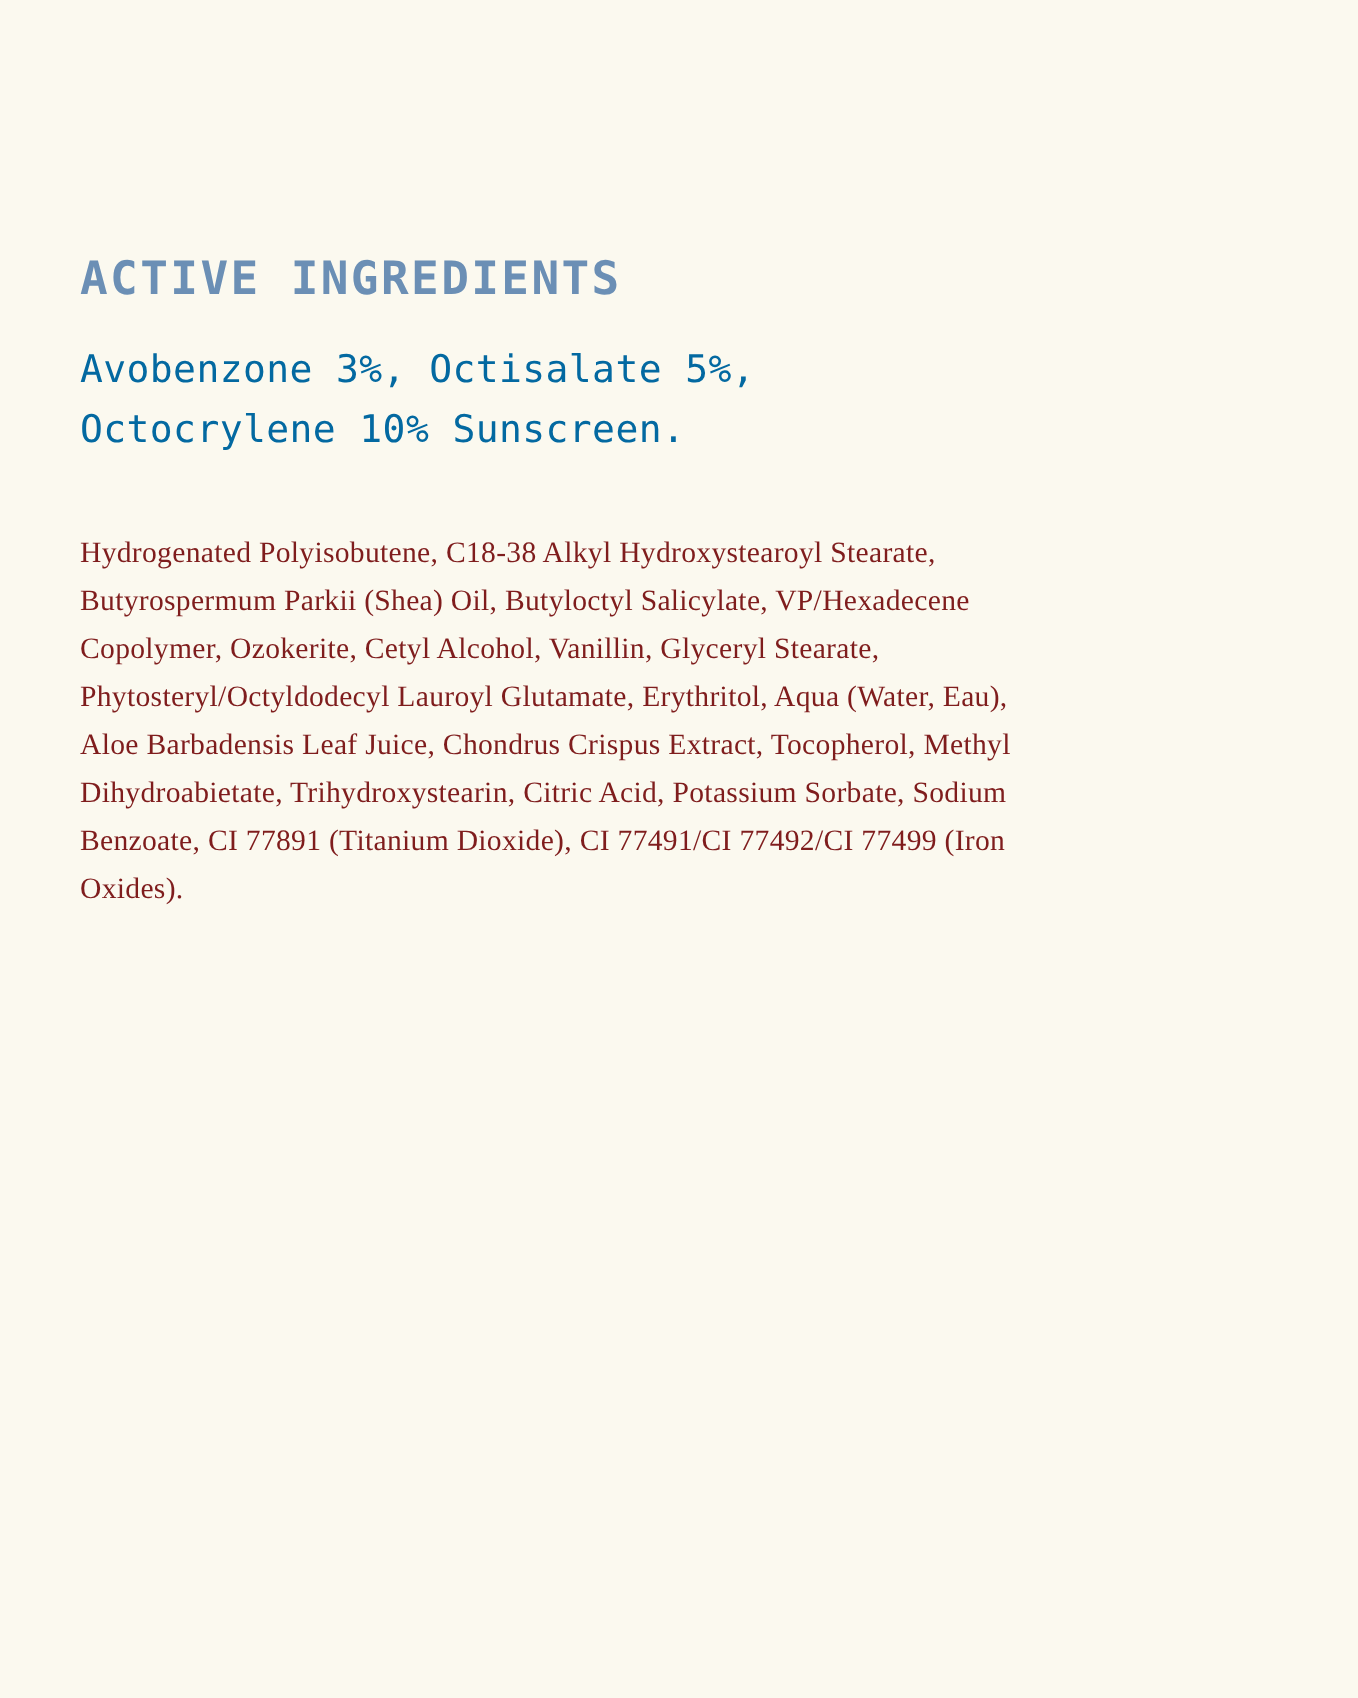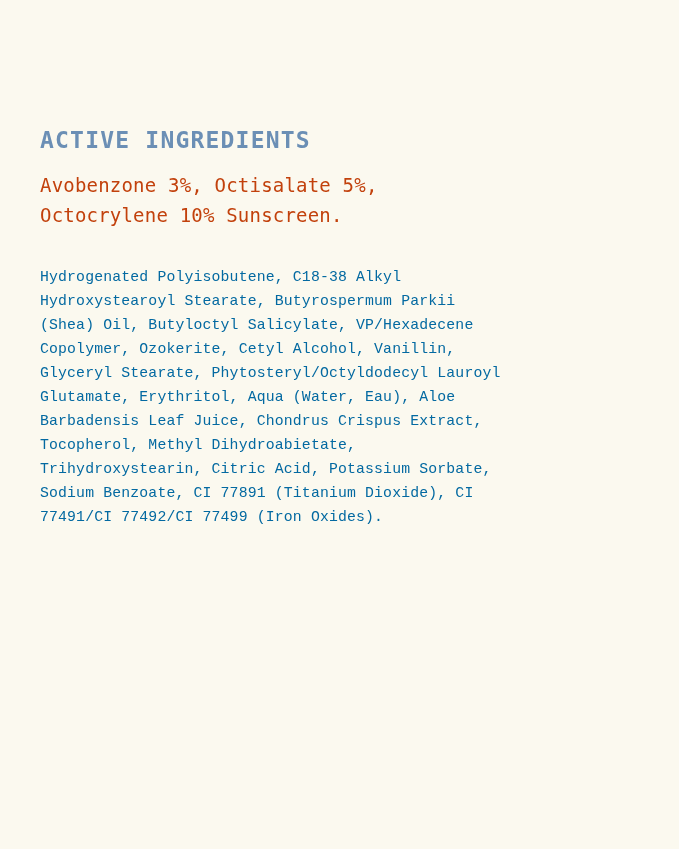--- a/index.html
+++ b/index.html
@@ -29,33 +29,33 @@
     font-weight: bold;
     letter-spacing: 1.2px;
     color: #6b8fb5;
     margin: 0 0 18px 0;
     line-height: 1.1;
   }
   .active-body {
     font-family: "DejaVu Sans Mono", monospace;
     font-size: 19px;
     line-height: 1.55;
-    color: #c2410c;
+    color: #0369a1;
     margin: 0;
     letter-spacing: 0.2px;
     max-width: 420px;
   }
   .inactive-section {
     margin-top: 36px;
   }
   .inactive-body {
-    font-family: Liberation Mono, monospace;
+    font-family: Liberation Serif, serif;
     font-size: 14.8px;
     line-height: 1.62;
-    color: #0369a1;
+    color: #7f1d1d;
     margin: 0;
     letter-spacing: 0.15px;
     max-width: 592px;
     text-align: left;
   }
 </style>
 </head>
 <body>
 
 <div class="page">

